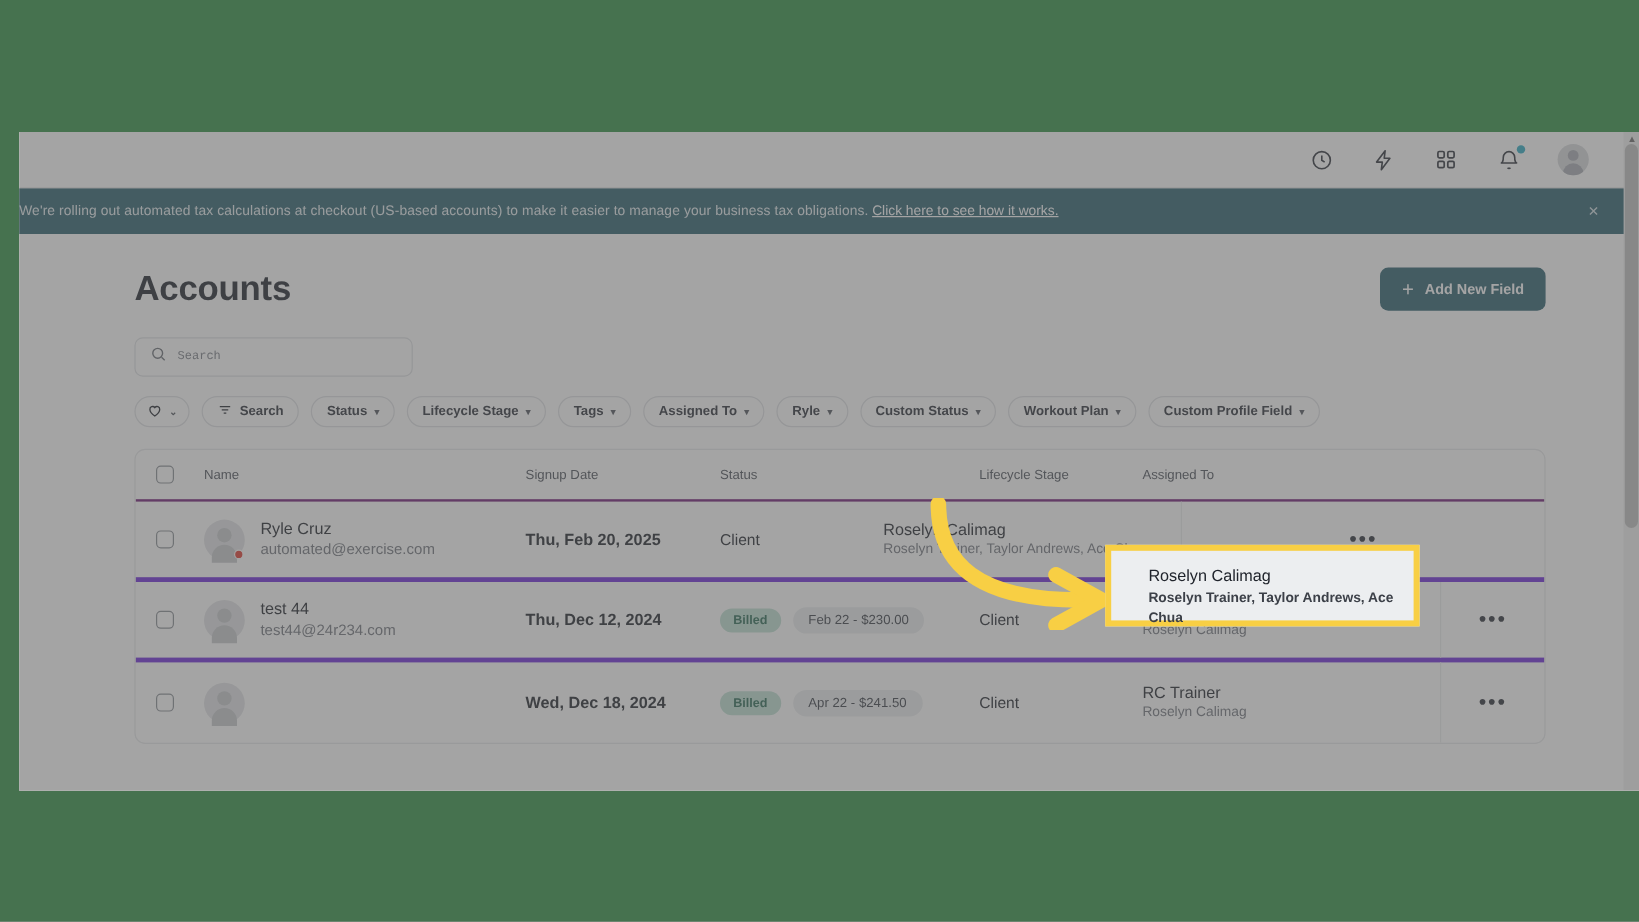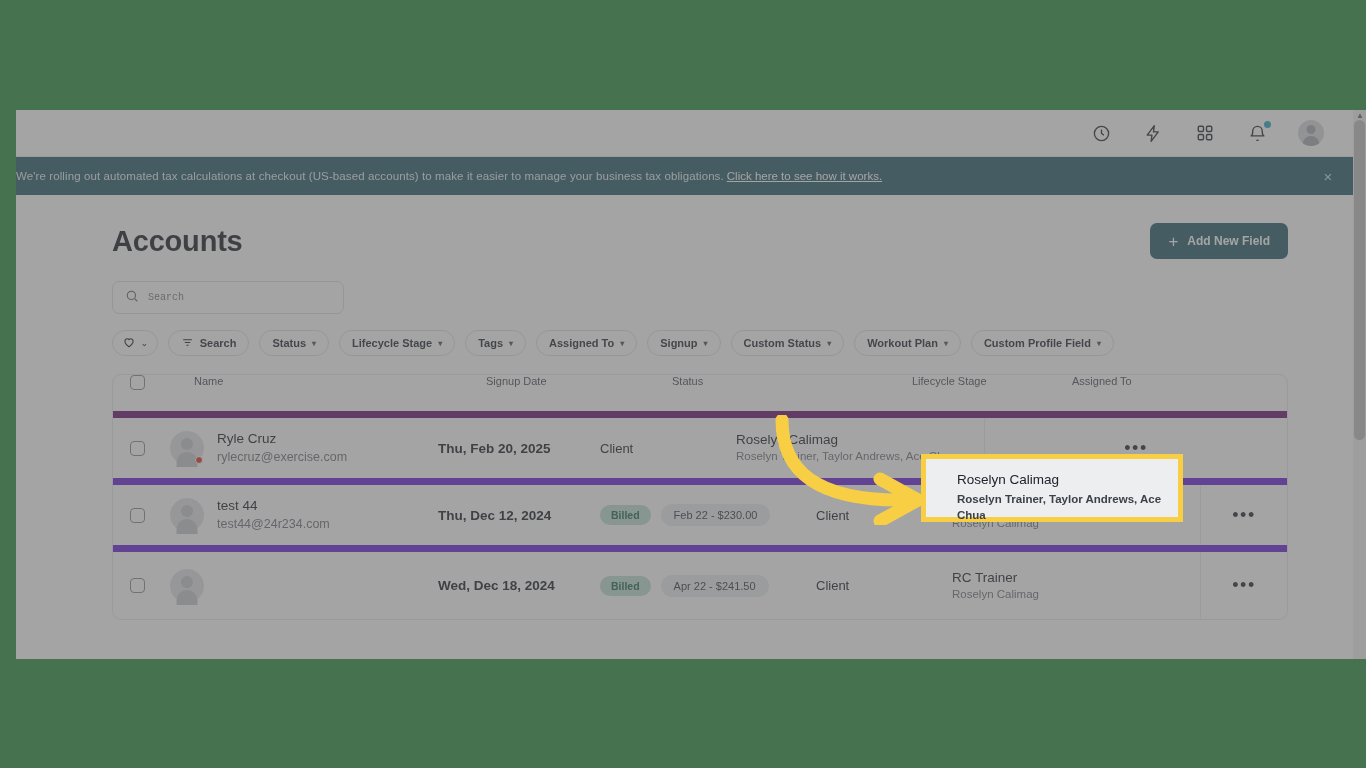--- a/index.html
+++ b/index.html
@@ -205,33 +205,32 @@
   
   .table {
     margin: 18px 78px 0 96px;
     border: 1px solid #e7e8ea;
     border-radius: 9px;
     overflow: hidden;
     background: #fff;
   }
   .thead {
     display: flex;
-    align-items: flex-start;
+    align-items: center;
     height: 43px;
-    border-bottom: 7px solid #701a75;
+    border-bottom: 2px solid #701a75;
     font-size: 11px;
     color: #4d525b;
     padding-left: 17px;
-    gap: 24px;
   }
   .tr {
     display: flex;
     align-items: center;
     height: 67px;
-    border-bottom: 7px solid #6d28d9;
+    border-bottom: 4px solid #6d28d9;
     padding-left: 17px;
   }
   .tr:last-child { border-bottom: none; }
 
   .c-check { width: 40px; flex: none; }
   .c-name  { width: 268px; flex: none; display: flex; align-items: center; gap: 13px; }
   .c-date  { width: 162px; flex: none; }
   .c-status{ width: 216px; flex: none; display: flex; align-items: center; gap: 10px; }
   .c-stage { width: 136px; flex: none; }
   .c-assign{ width: 248px; flex: none; }
@@ -463,21 +462,21 @@
       </div>
       <div class="chip">
         <span>Tags</span>
         <span class="caret">▾</span>
       </div>
       <div class="chip">
         <span>Assigned To</span>
         <span class="caret">▾</span>
       </div>
       <div class="chip">
-        <span>Signup</span>
+        <span>Ryle</span>
         <span class="caret">▾</span>
       </div>
       <div class="chip">
         <span>Custom Status</span>
         <span class="caret">▾</span>
       </div>
       <div class="chip">
         <span>Workout Plan</span>
         <span class="caret">▾</span>
       </div>
@@ -505,21 +504,21 @@
           <div class="checkbox"></div>
         </div>
         <div class="c-name">
           <div class="avatar-cell">
             <span class="head"></span>
               <span class="body"></span>
             <span class="status-dot"></span>
           </div>
           <div>
             <div class="name-main">Ryle Cruz</div>
-            <div class="name-sub">rylecruz@exercise.com</div>
+            <div class="name-sub">automated@exercise.com</div>
           </div>
         </div>
         <div class="c-date cell-date">Thu, Feb 20, 2025</div>
         <div class="c-stage cell-stage">Client</div>
         <div class="c-assign">
           <div class="assign-main">Roselyn Calimag</div>
           <div class="assign-sub">Roselyn Trainer, Taylor Andrews, Ace Chua</div>
         </div>
         <div class="c-menu">
           <span class="dots">•••</span>

